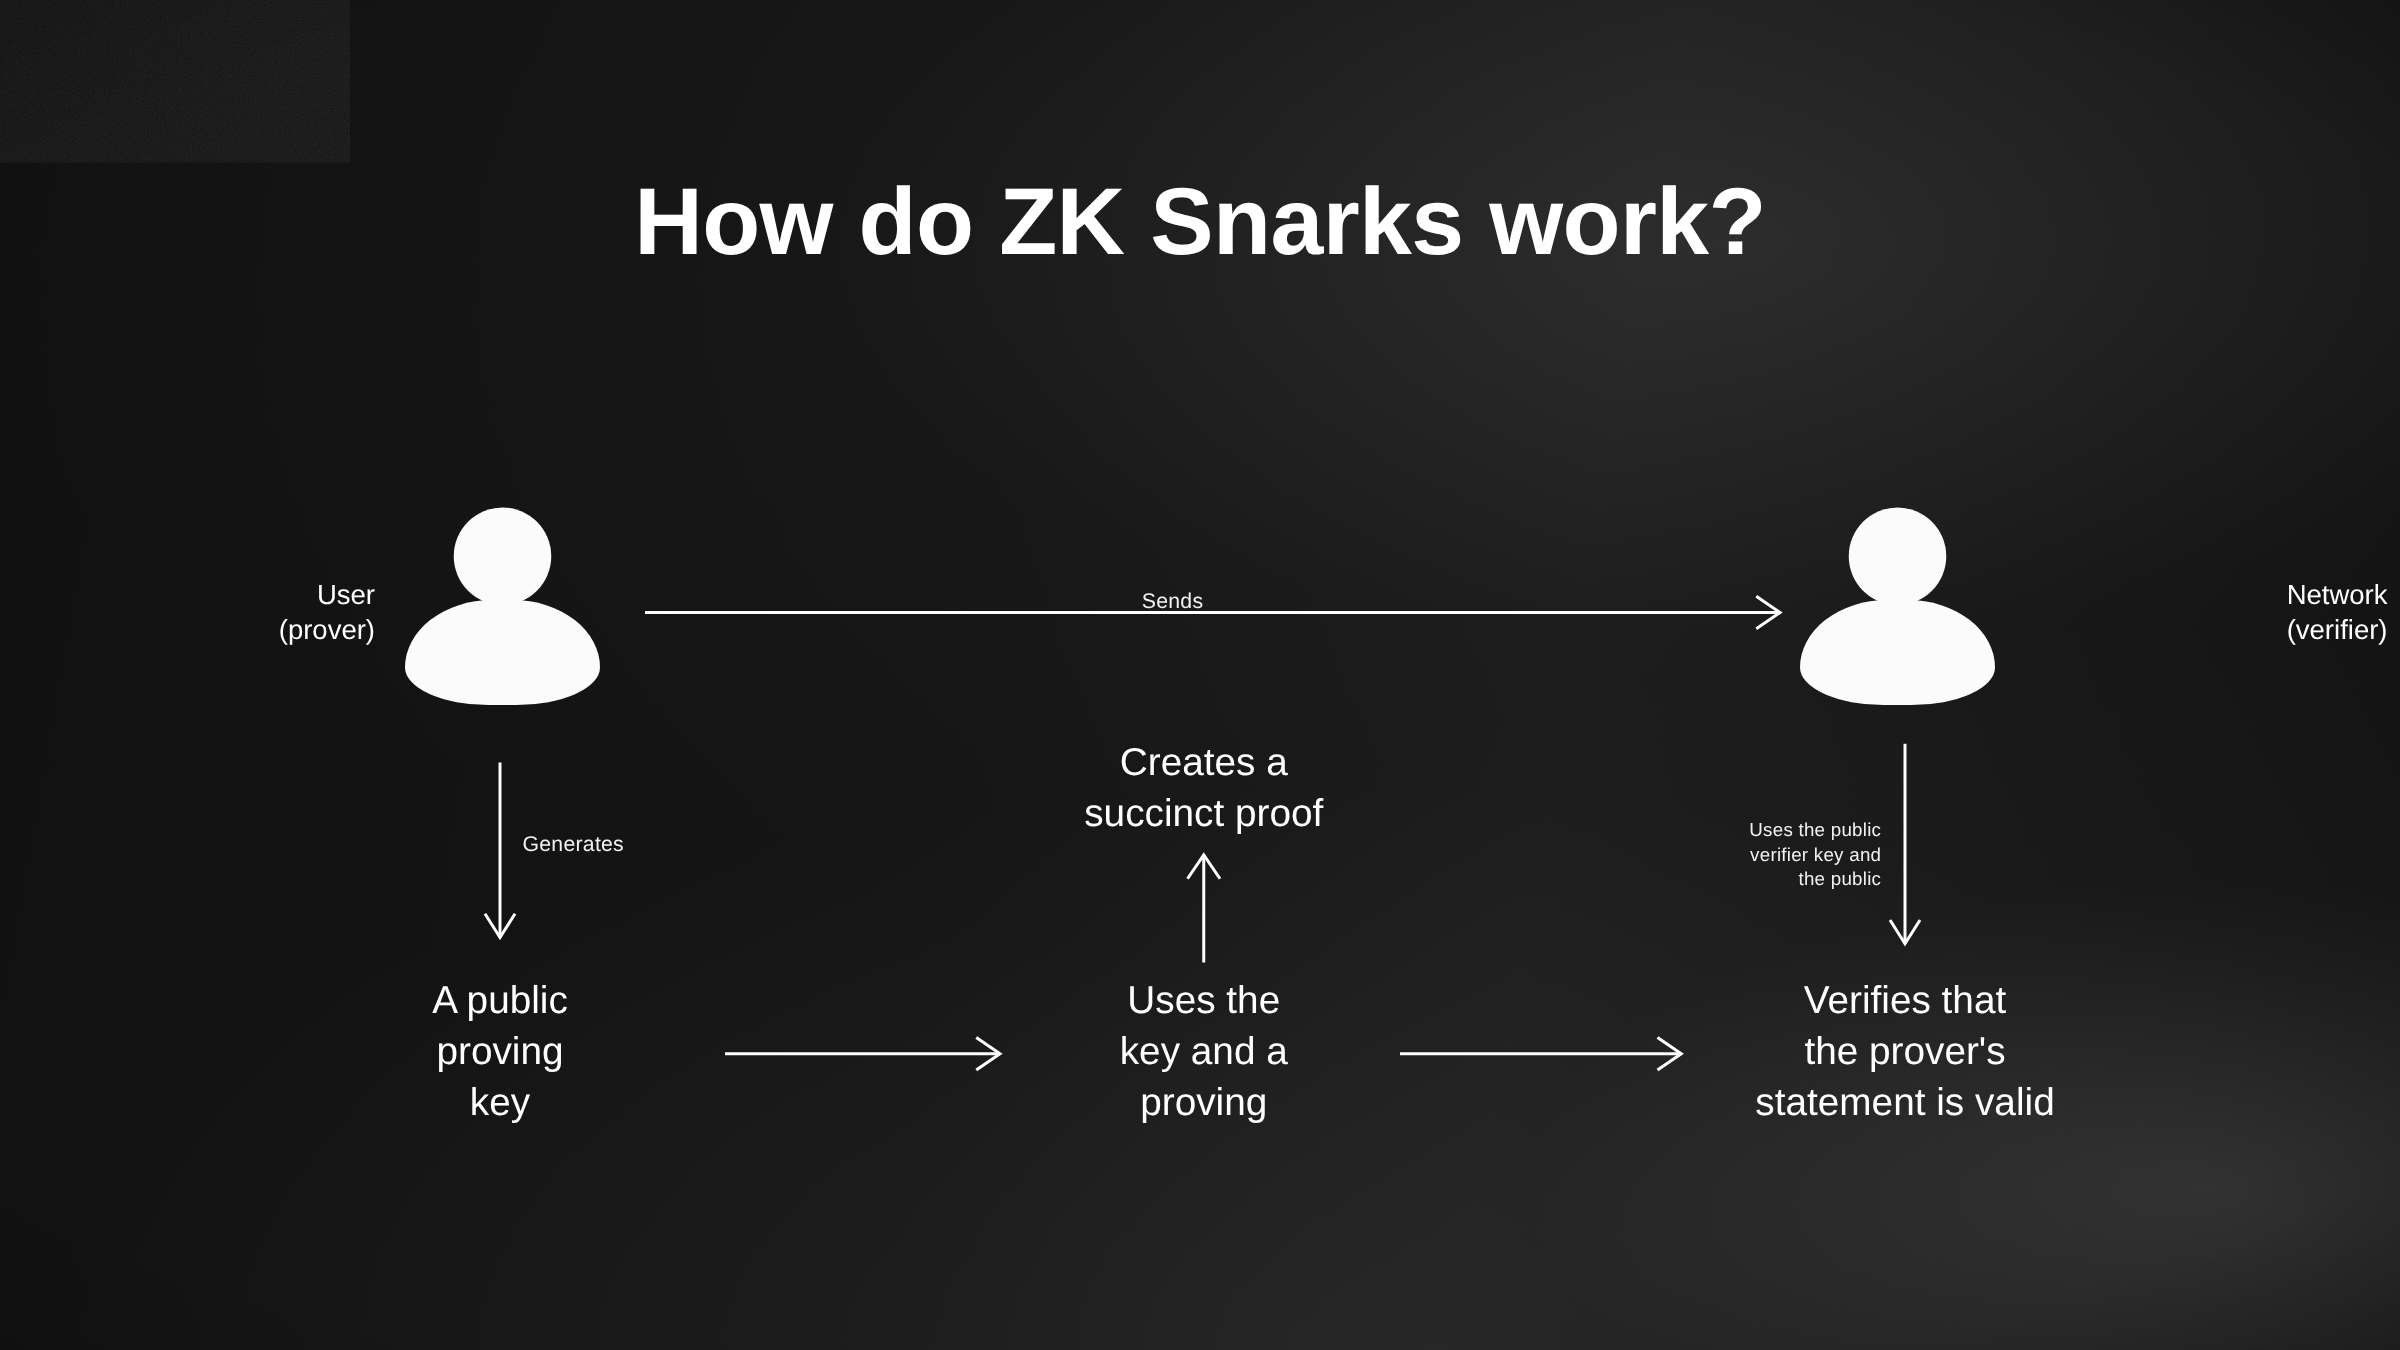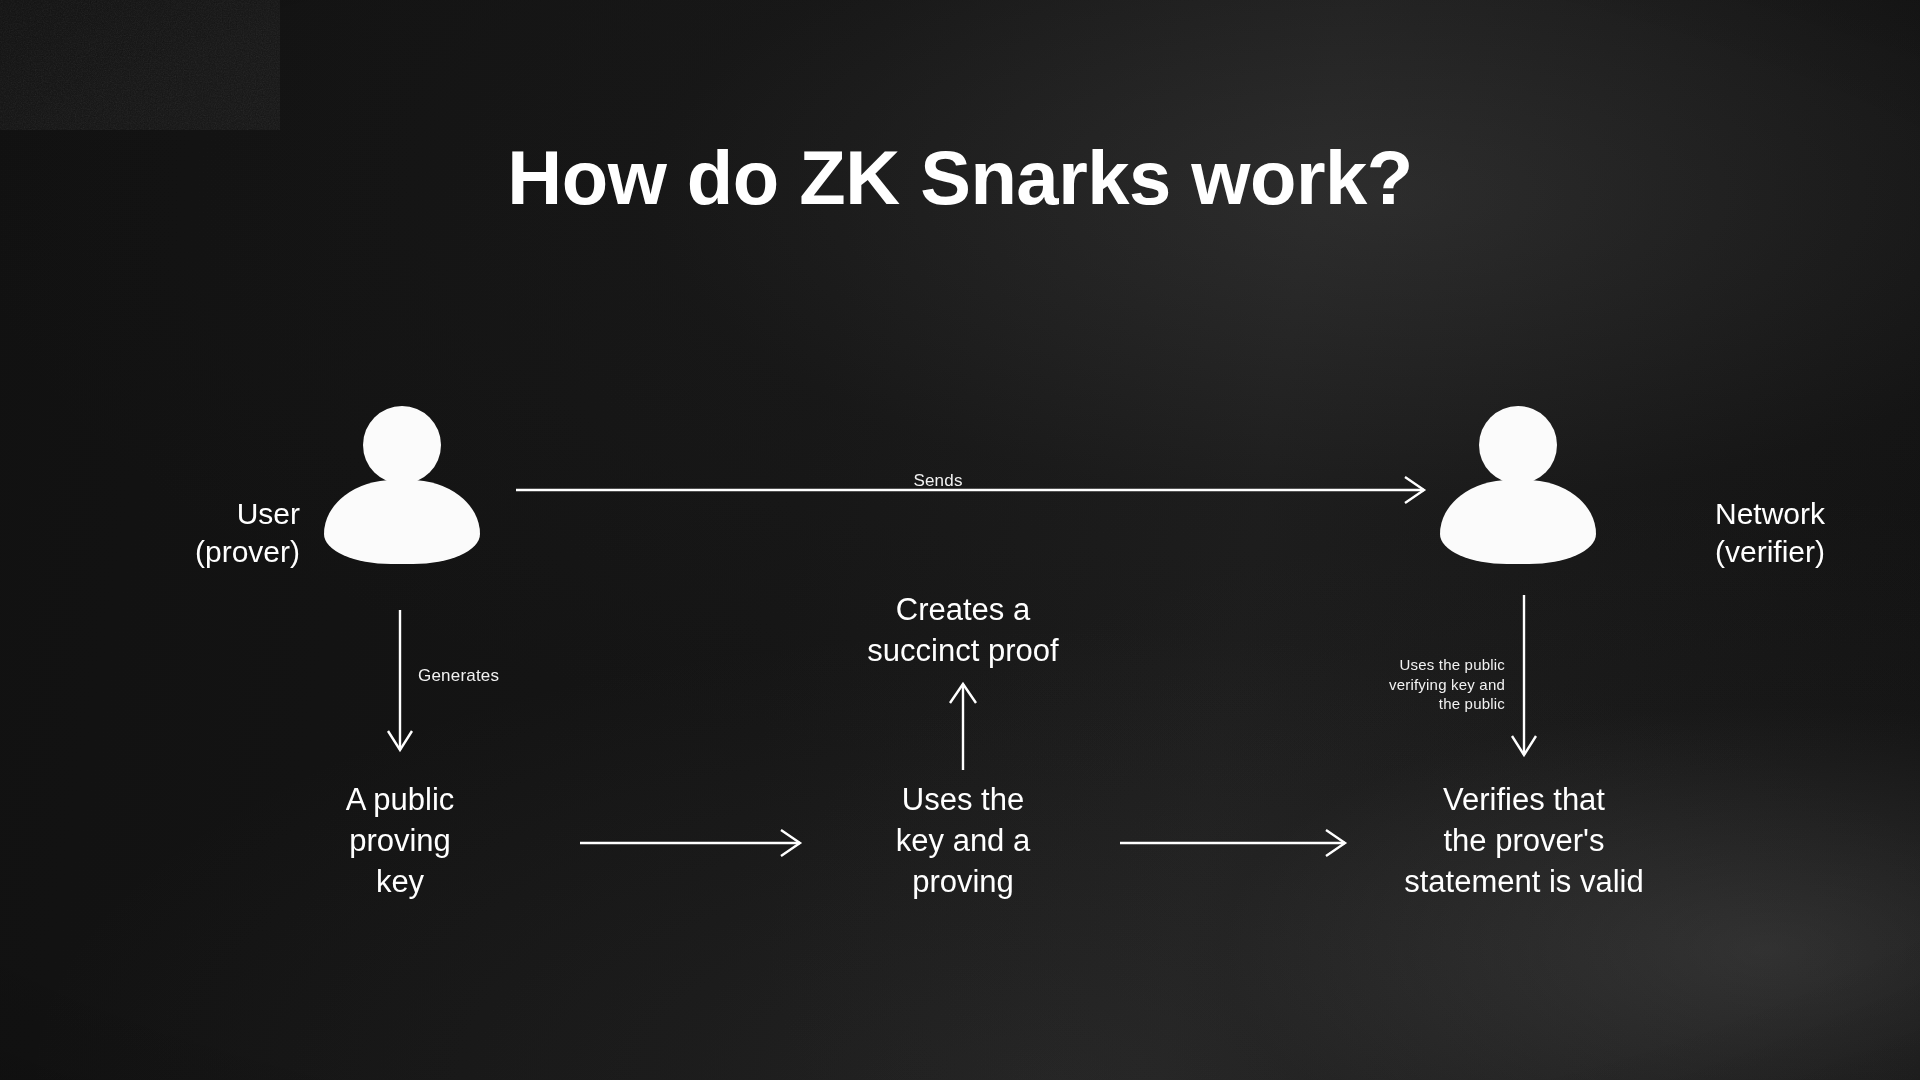--- a/index.html
+++ b/index.html
@@ -67,28 +67,27 @@
     left: 50%; top: 74px;
     transform: translateX(-50%);
     width: 156px; height: 84px;
     border-radius: 50% 50% 48% 48% / 72% 72% 40% 40%;
     background: #fbfbfb;
   }
 
   
   .side-label {
     position: absolute;
-    font-size: 30px;
+    font-size: 22px;
     line-height: 1.28;
     color: #ffffff;
     white-space: nowrap;
-    margin-top: 33px;
   }
   .side-label.right-al { text-align: right; }
-  .side-label.left-al  { text-align: center; }
+  .side-label.left-al  { text-align: right; }
 
   .node-text {
     position: absolute;
     font-size: 31px;
     line-height: 1.32;
     text-align: center;
     color: #ffffff;
   }
   .node-text.wide { line-height: 1.32; }
 
@@ -175,21 +174,21 @@
       <polyline points="1512,736 1524,755 1536,736"></polyline>
     </g>
   </svg>
 
   <div class="arrow-label" style="left:938px; top:452px; transform:translateX(-50%);margin-top:18px;">Sends</div>
 
   <div class="arrow-label" style="left:418px; top:665px;">Generates</div>
 
   <div class="arrow-label tiny" style="left:1300px; top:655px; width:205px;">
     <div>Uses the public</div>
-    <div>verifying key and</div>
+    <div>verifier key and</div>
     <div>the public</div>
   </div>
 
   <div class="node-text" style="left:280px; top:780px; width:240px;">
     <div>A public</div>
     <div>proving</div>
     <div>key</div>
   </div>
 
   <div class="node-text" style="left:843px; top:780px; width:240px;">

